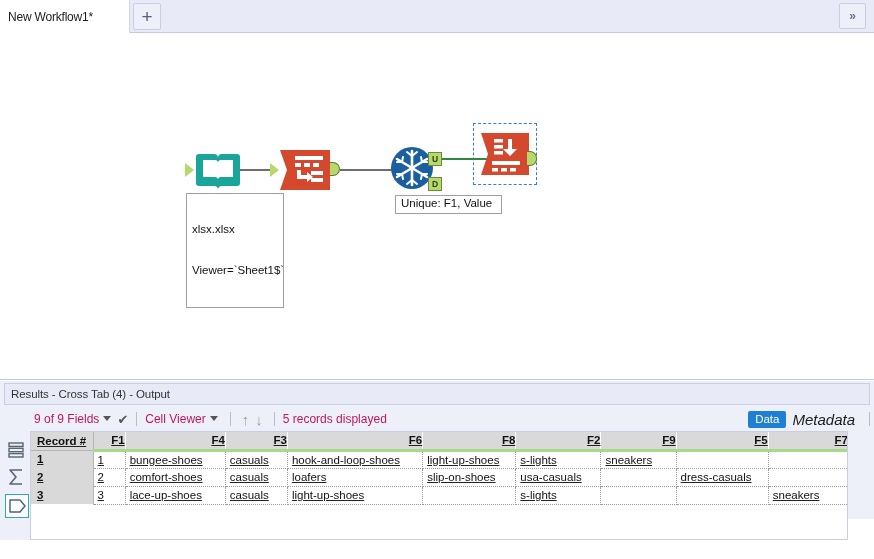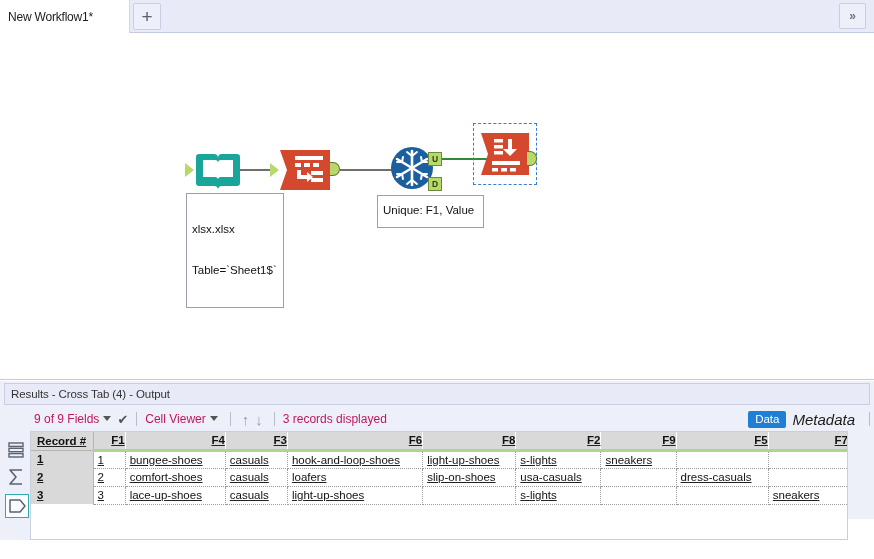--- a/index.html
+++ b/index.html
@@ -260,43 +260,43 @@
         <rect x="13" y="30" width="28" height="4" fill="#ffffff"></rect>
         <rect x="13" y="37" width="6" height="3.5" fill="#ffffff"></rect>
         <rect x="22" y="37" width="6" height="3.5" fill="#ffffff"></rect>
         <rect x="31" y="37" width="6" height="3.5" fill="#ffffff"></rect>
       </svg>
     </div>
     <div class="port round" style="left:527px;top:117px;height:15px;"></div>
 
     <div class="annot" style="left:186px;top:159px;width:98px;">
       <div>xlsx.xlsx</div>
-      <div>Table=`Sheet1$`</div>
-    </div>
-    <div class="annot" style="left:377px;top:161px;width:107px;height:33px;display:flex;align-items:center;">Unique: F1, Value</div>
+      <div>Viewer=`Sheet1$`</div>
+    </div>
+    <div class="annot" style="left:395px;top:161px;width:107px;height:19px;display:flex;align-items:center;">Unique: F1, Value</div>
 
   </div>
 
   <div class="results">
 
     <div class="results-title">Results - Cross Tab (4) - Output</div>
 
     <div class="res-toolbar">
       <span style="width:34px;"></span>
       <span class="tb-item">9 of 9 Fields</span>
       <span class="caret"></span>
       <span class="check">✔</span>
       <span class="sep"></span>
       <span class="tb-item">Cell Viewer</span>
       <span class="caret"></span>
       <span class="sep"></span>
       <span class="arrowbtn">↑</span>
       <span class="arrowbtn">↓</span>
       <span class="sep"></span>
-      <span class="tb-item">3 records displayed</span>
+      <span class="tb-item">5 records displayed</span>
       <span style="flex:1"></span>
       <span class="datatab">Data</span>
       <span class="metatab">Metadata</span>
       <span class="sep" style="margin-right:4px;"></span>
     </div>
 
     <div class="dots">·····</div>
 
     <div class="left-rail">
       <div class="rail-icon" style="top:8px;">

